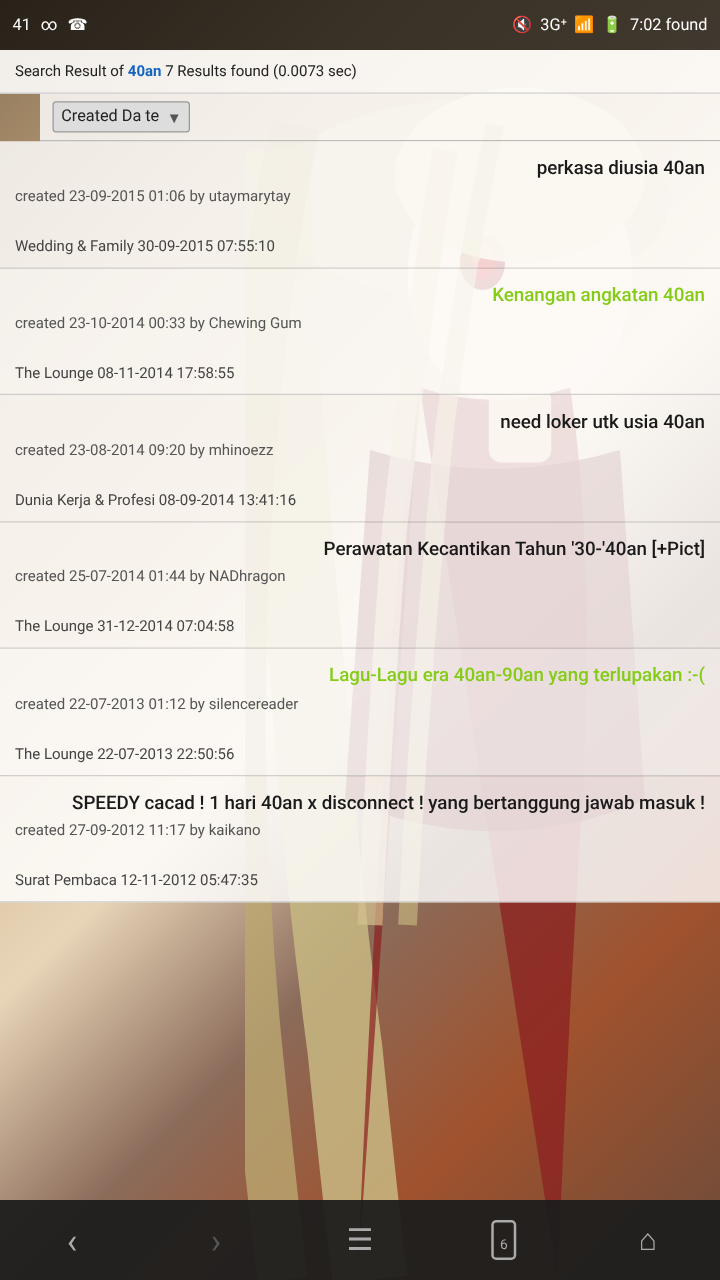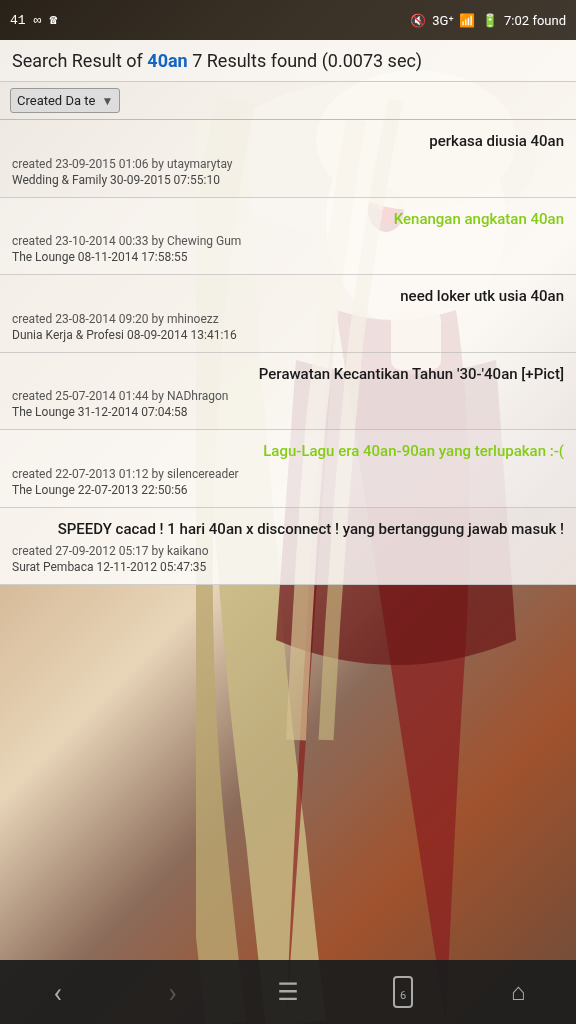--- a/index.html
+++ b/index.html
@@ -43,46 +43,46 @@
 
     .status-right {
       display: flex;
       align-items: center;
       gap: 6px;
       font-size: 13px;
     }
 
     .status-icon {
       display: inline-block;
-      font-family: Liberation Mono, monospace;
     }
 
     
     .search-bar {
       position: relative;
       z-index: 10;
       background: rgba(255,255,255,0.88);
       padding: 10px 12px;
-      font-size: 18px;
+      font-size: 12px;
       color: #222;
       border-bottom: 1px solid #ccc;
     }
 
     .search-bar .keyword {
       color: #1565C0;
       font-weight: bold;
     }
 
     
     .sort-bar {
       position: relative;
       z-index: 10;
       background: rgba(255,255,255,0.82);
       padding: 6px 10px;
       border-bottom: 1px solid #bbb;
+      margin-left: 32px;
     }
 
     .sort-dropdown {
       display: inline-flex;
       align-items: center;
       background: rgba(220,220,220,0.9);
       border: 1px solid #999;
       border-radius: 3px;
       padding: 4px 6px;
       font-size: 13px;
@@ -127,20 +127,21 @@
 
     .result-meta {
       font-size: 12px;
       color: #555;
       line-height: 1.5;
     }
 
     .result-category {
       font-size: 12px;
       color: #444;
+      margin-top: 24px;
     }
 
     
     .bottom-nav {
       position: fixed;
       bottom: 0;
       left: 0;
       width: 576px;
       z-index: 20;
       background: rgba(30,30,30,0.95);
@@ -254,21 +255,21 @@
     <div class="result-meta">created 25-07-2014 01:44 by NADhragon</div>
     <div class="result-category">The Lounge 31-12-2014 07:04:58</div>
   </div>
     <div class="result-item highlighted">
     <div class="result-title blue-link">Lagu-Lagu era 40an-90an yang terlupakan :-(</div>
     <div class="result-meta">created 22-07-2013 01:12 by silencereader</div>
     <div class="result-category">The Lounge 22-07-2013 22:50:56</div>
   </div>
     <div class="result-item">
     <div class="result-title">SPEEDY cacad ! 1 hari 40an x disconnect ! yang bertanggung jawab masuk !</div>
-    <div class="result-meta">created 27-09-2012 05:17 by kaikano</div>
+    <div class="result-meta">created 27-09-2012 11:17 by kaikano</div>
     <div class="result-category">Surat Pembaca 12-11-2012 05:47:35</div>
   </div>
   </div>
 
 <div class="bottom-nav">
   <div class="nav-btn">
     <span style="font-size:28px; color:#aaa;">‹</span>
   </div>
   <div class="nav-btn">
     <span style="font-size:28px; color:#555;">›</span>

